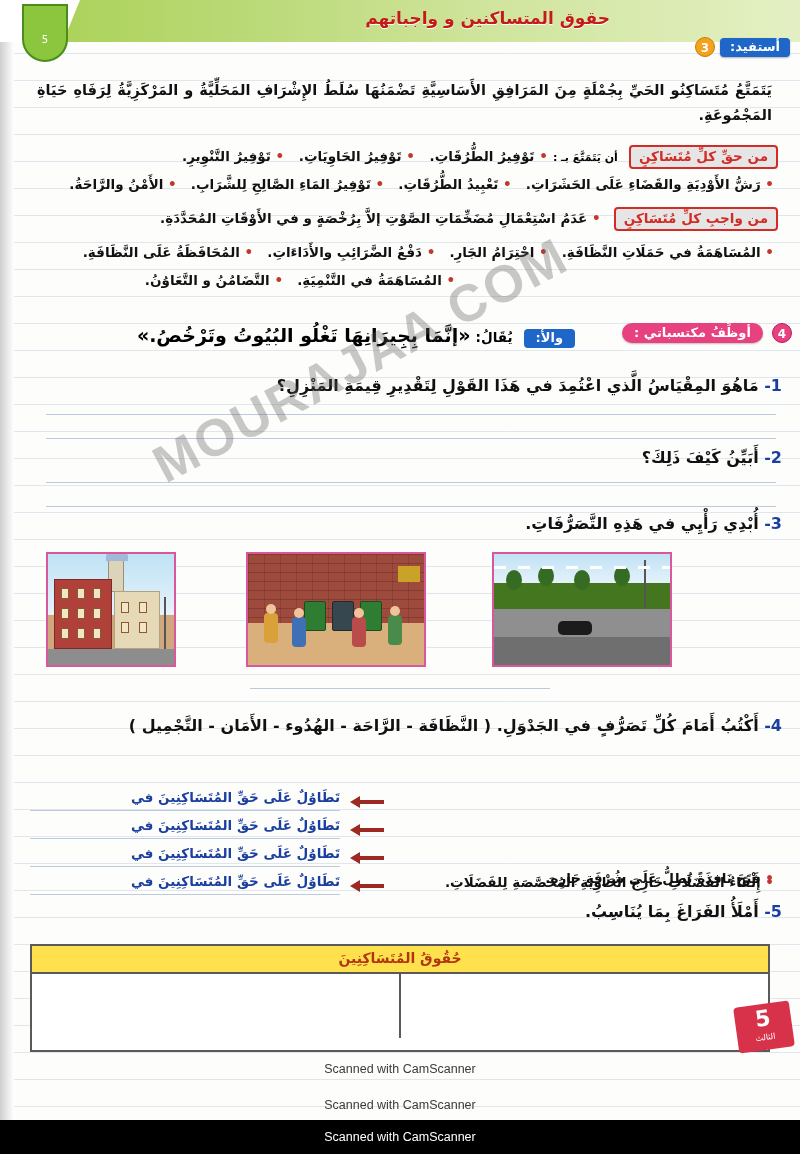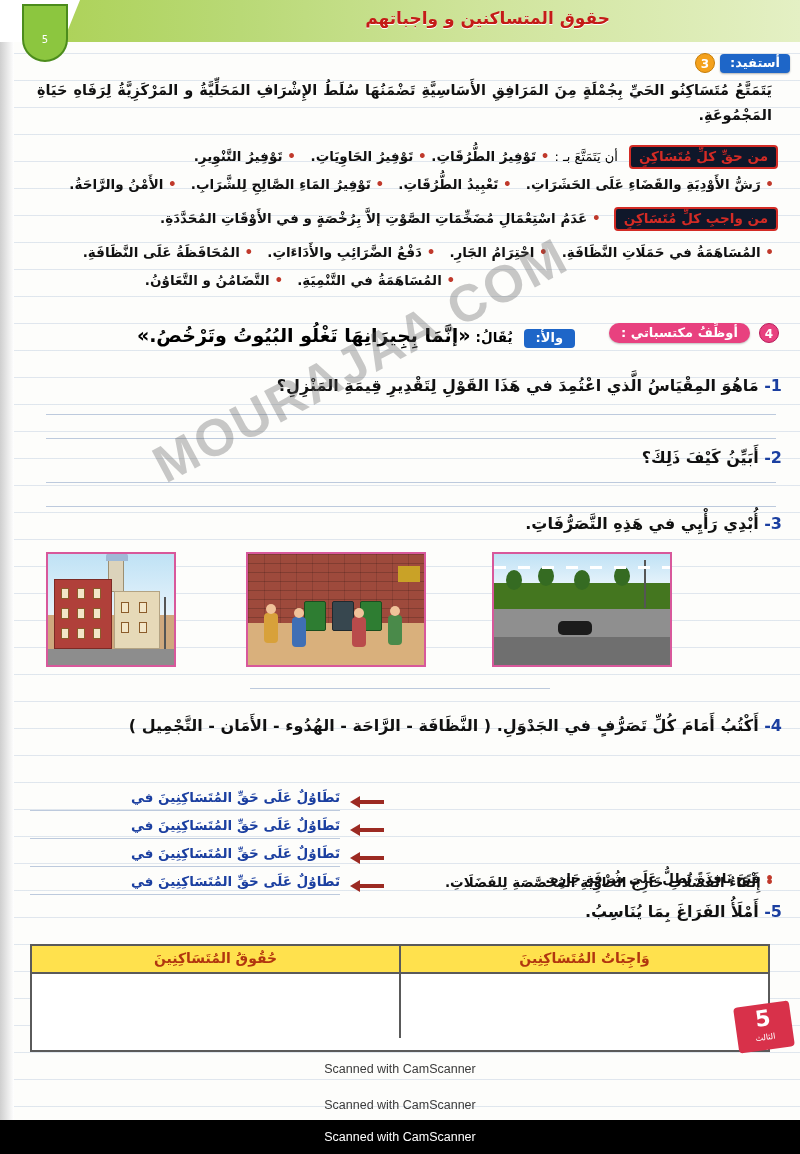--- a/index.html
+++ b/index.html
@@ -100,21 +100,21 @@
     position: absolute;
     text-align: justify;
     direction: rtl;
     font-size: 14.5px;
     line-height: 25px;
     color: #111;
     font-weight: bold;
   }
   .label-chip {
     display: inline-block;
-    background: #0f172a;
+    background: #e5e5e5;
     border: 2px solid #d32b25;
     border-radius: 4px;
     color: #d32b25;
     font-weight: bold;
     font-size: 13.5px;
     padding: 1px 8px 3px;
   }
   .bullets {
     direction: rtl;
     font-size: 13.5px;
@@ -289,34 +289,34 @@
   <div class="edge-left"></div>
 
   <div class="header-band">
     <div class="white-wedge"></div>
   </div>
   <div class="hdr-tab">
     <span>5</span>
   </div>
   <div class="hdr-title-center">حقوق المتساكنين و واجباتهم</div>
 
-  <div class="sec-row" style="top:52px; right:10px;">
+  <div class="sec-row" style="top:36px; right:10px;">
     <span class="sec-badge">أستفيد:</span>
     <span class="sec-num-circle">3</span>
   </div>
 
   <div class="para" style="top:78px; right:28px; width:735px;">يَتَمَتَّعُ مُتَسَاكِنُو الحَيِّ بِجُمْلَةٍ مِنَ المَرَافِقِ الأَسَاسِيَّةِ تَضْمَنُهَا سُلَطُ الإِشْرَافِ المَحَلِّيَّةُ و المَرْكَزِيَّةُ لِرَفَاهِ حَيَاةِ المَجْمُوعَةِ.</div>
 
   <div class="sec-row" style="top:144px; right:22px;">
     <span class="label-chip">من حقِّ كلِّ مُتَسَاكِنٍ</span>
-    <span style="font-size:13px;font-weight:normal;margin-right:6px;margin-top:29px;">أن يَتَمَتَّعَ بـ :</span>
+    <span style="font-size:11px;font-weight:bold;margin-right:6px;margin-top:29px;">أن يَتَمَتَّعَ بـ :</span>
     <span class="bullets">
       <span class="dot">•</span> <span>تَوْفِيرُ الطُّرُقَاتِ.</span>
     </span>
-    <span class="bullets" style="">
+    <span class="bullets" style="margin-right:10px;">
       <span class="dot">•</span> <span>تَوْفِيرُ الحَاوِيَاتِ.</span>
     </span>
     <span class="bullets" style="margin-right:10px;">
       <span class="dot">•</span> <span>تَوْفِيرُ التَّنْوِيرِ.</span>
     </span>
   </div>
 
   <div class="bullets" style="position:absolute; top:172px; right:26px; width:745px;">
     <span class="dot">•</span> <span>رَشُّ الأَوْدِيَةِ والقَضَاءِ عَلَى الحَشَرَاتِ.</span>
     &nbsp;&nbsp;<span class="dot">•</span> <span>تَعْبِيدُ الطُّرُقَاتِ.</span>
@@ -336,21 +336,21 @@
     &nbsp;&nbsp;<span class="dot">•</span> <span>التَّضَامُنُ و التَّعَاوُنُ.</span>
   </div>
 
   <div class="bullets" style="position:absolute; top:240px; right:26px; width:745px;">
     <span class="dot">•</span> <span>المُسَاهَمَةُ في حَمَلَاتِ النَّظَافَةِ.</span>
     &nbsp;&nbsp;<span class="dot">•</span> <span>احْتِرَامُ الجَارِ.</span>
     &nbsp;&nbsp;<span class="dot">•</span> <span>دَفْعُ الضَّرَائِبِ والأَدَاءَاتِ.</span>
     &nbsp;&nbsp;<span class="dot">•</span> <span>المُحَافَظَةُ عَلَى النَّظَافَةِ.</span>
   </div>
 
-  <div class="sec-row" style="top:322px; right:21px;">
+  <div class="sec-row" style="top:322px; right:8px;">
     <span class="sec-num-circle" style="background:#e8417f;border-color:#b81d5b;">4</span>
     <span class="pink-chip">أوظِّفُ مكتسباتي :</span>
   </div>
   <div class="sec-row" style="top:324px; right:225px;">
     <span class="blue-chip">والأ:</span>
     <span style="font-size:13.5px;font-weight:bold;margin-right:6px;">يُقَالُ:</span>
     <span style="font-size:19px;font-weight:bold;">«إنَّمَا بِجِيرَانِهَا تَغْلُو البُيُوتُ وتَرْخُصُ.»</span>
   </div>
 
   <div class="q" style="top:376px; right:18px;">
@@ -466,21 +466,20 @@
   <div class="taawal" style="top:873px; left:40px; width:300px; text-align:right;">تَطَاوُلٌ عَلَى حَقِّ المُتَسَاكِنِينَ في</div>
   <div class="ansline" style="top:894px; left:30px; width:310px;"></div>
 
   <div class="q" style="top:902px; right:18px;">
     <span class="qn">5-</span>
     <span>أَمْلَأُ الفَرَاغَ بِمَا يُنَاسِبُ.</span>
   </div>
 
   <div class="tbl" style="left:30px; top:944px; width:740px; height:108px;">
     <div class="thead">
-      <div class="th">وَاجِبَاتُ المُتَسَاكِنِينَ</div>
       <div class="th">حُقُوقُ المُتَسَاكِنِينَ</div>
     </div>
     <div class="tbody">
       <div class="td"></div>
       <div class="td"></div>
     </div>
   </div>
 
   <div class="pagebadge">
     <div class="n">5</div>

